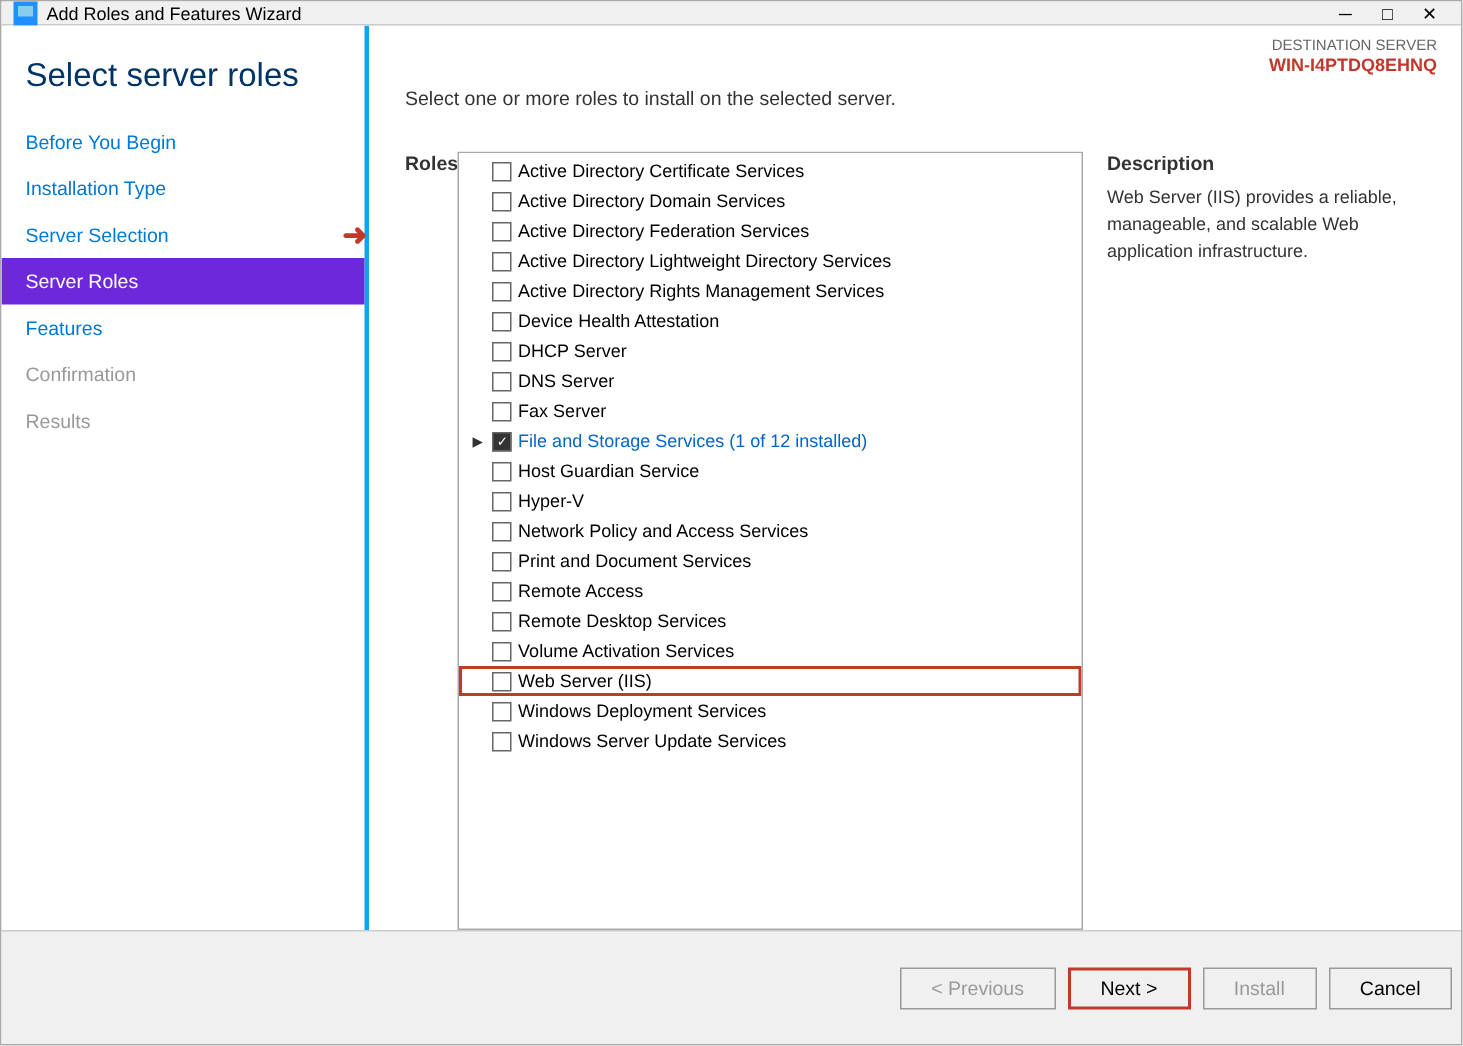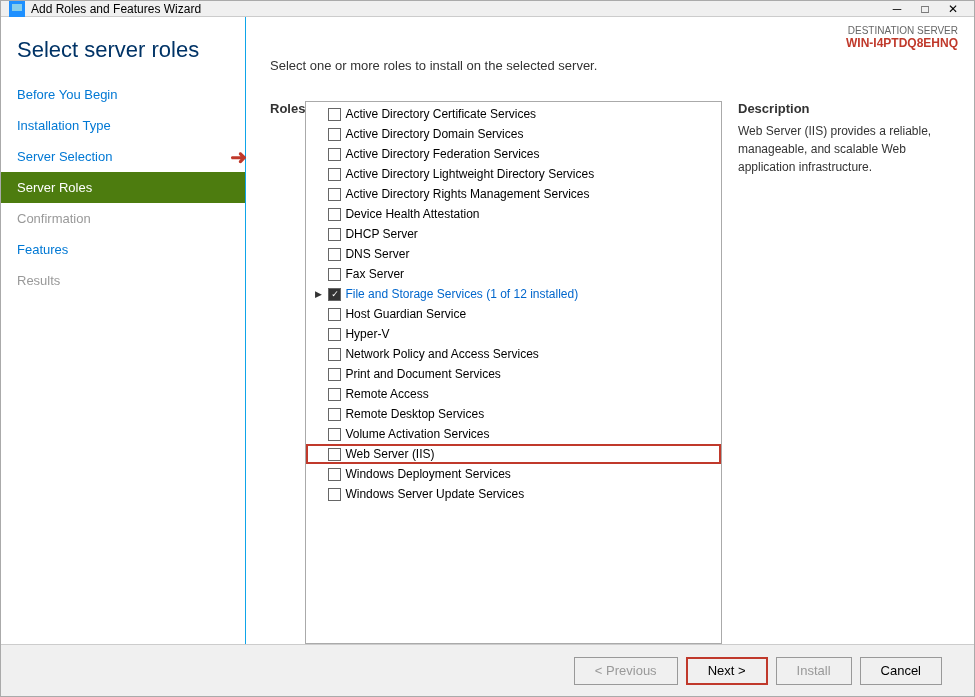--- a/index.html
+++ b/index.html
@@ -66,21 +66,21 @@
       justify-content: center;
     }
     .content-area {
       display: flex;
       flex: 1;
       overflow: hidden;
     }
     .sidebar {
       width: 245px;
       background: #fff;
-      border-right: 1px solid #0ea5e9;
+      border-right: 3px solid #0ea5e9;
       display: flex;
       flex-direction: column;
       flex-shrink: 0;
     }
     .sidebar-header {
       padding: 20px 16px 12px;
     }
     .sidebar-header-title {
       font-size: 22px;
       font-weight: 300;
@@ -92,21 +92,21 @@
       padding: 4px 0;
     }
     .sidebar-item {
       padding: 8px 16px;
       cursor: pointer;
       color: #0078d4;
       font-size: 13px;
       position: relative;
     }
     .sidebar-item.active {
-      background: #4d7c0f;
+      background: #6d28d9;
       color: #fff;
     }
     .sidebar-item.inactive {
       color: #999;
       cursor: default;
     }
     .arrow-indicator {
       position: absolute;
       right: -2px;
       top: 50%;
@@ -235,27 +235,27 @@
       font-weight: 600;
       color: #333;
       margin-bottom: 6px;
     }
     .description-text {
       font-size: 12px;
       color: #333;
       line-height: 1.5;
     }
     .footer {
-      height: 52px;
+      height: 76px;
       border-top: 1px solid #ccc;
       background: #f0f0f0;
       display: flex;
       align-items: center;
       justify-content: flex-end;
-      padding: 0 32px;
+      padding: 0 6px;
       gap: 8px;
       flex-shrink: 0;
     }
     .footer-btn {
       height: 28px;
       padding: 0 20px;
       font-size: 13px;
       cursor: pointer;
       border: 1px solid #999;
       background: #f0f0f0;
@@ -306,25 +306,25 @@
         <div class="sidebar-item">
           <span>Installation Type</span>
         </div>
         <div class="sidebar-item" style="position:relative;">
           <span>Server Selection</span>
           <span class="arrow-indicator">➜</span>
         </div>
         <div class="sidebar-item active">
           <span>Server Roles</span>
         </div>
+        <div class="sidebar-item">
+          <span>Features</span>
+        </div>
         <div class="sidebar-item inactive">
           <span>Confirmation</span>
-        </div>
-        <div class="sidebar-item">
-          <span>Features</span>
         </div>
         <div class="sidebar-item inactive">
           <span>Results</span>
         </div>
       </nav>
     </div>
 
     <div class="main-content">
       <div class="destination-server">
         <div>DESTINATION SERVER</div>

